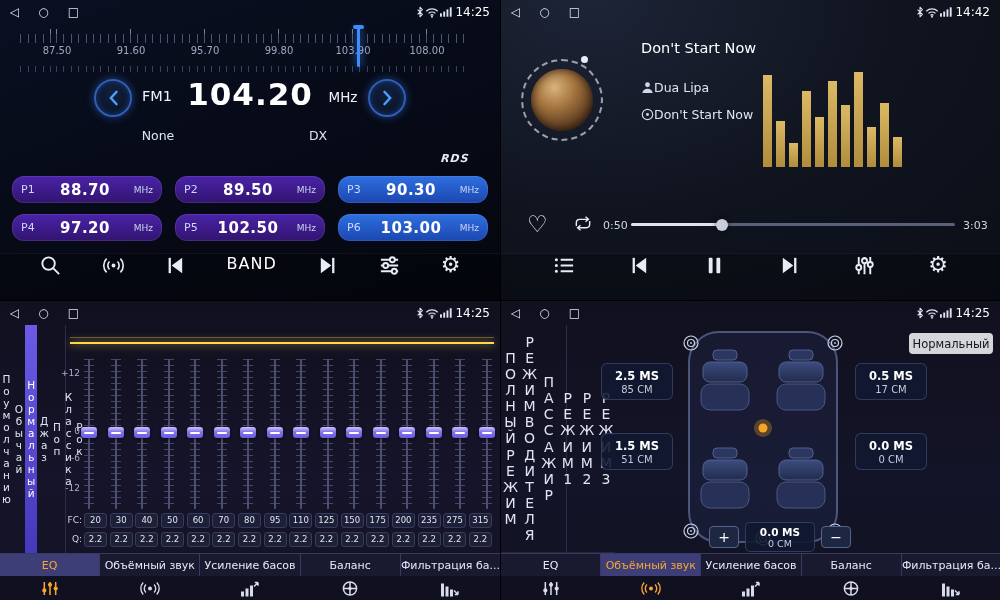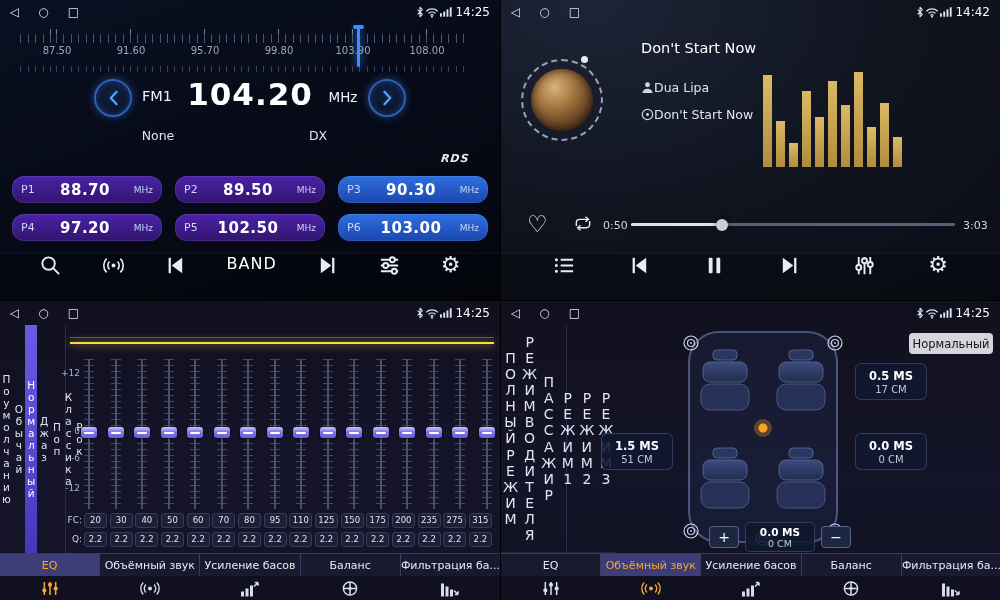--- a/index.html
+++ b/index.html
@@ -653,20 +653,24 @@
       <use href="#spk" x="162" y="205"></use>
       <use href="#spk" x="90" y="212"></use>
       <use href="#seat" x="26" y="24"></use>
       <use href="#seat" x="102" y="24"></use>
       <use href="#seat" x="26" y="122"></use>
       <use href="#seat" x="102" y="122"></use>
       <circle cx="90" cy="102" r="9" fill="rgba(245,166,35,.3)"></circle>
       <circle cx="90" cy="102" r="4.5" fill="#f5a623"></circle>
     </svg>
 
+    <div class="delay-box" id="delay-fl">
+      <span class="delay-ms">2.5 MS</span>
+      <span class="delay-cm">85 CM</span>
+    </div>
     <div class="delay-box" id="delay-fr">
       <span class="delay-ms">0.5 MS</span>
       <span class="delay-cm">17 CM</span>
     </div>
     <div class="delay-box" id="delay-rl">
       <span class="delay-ms">1.5 MS</span>
       <span class="delay-cm">51 CM</span>
     </div>
     <div class="delay-box" id="delay-rr">
       <span class="delay-ms">0.0 MS</span>

